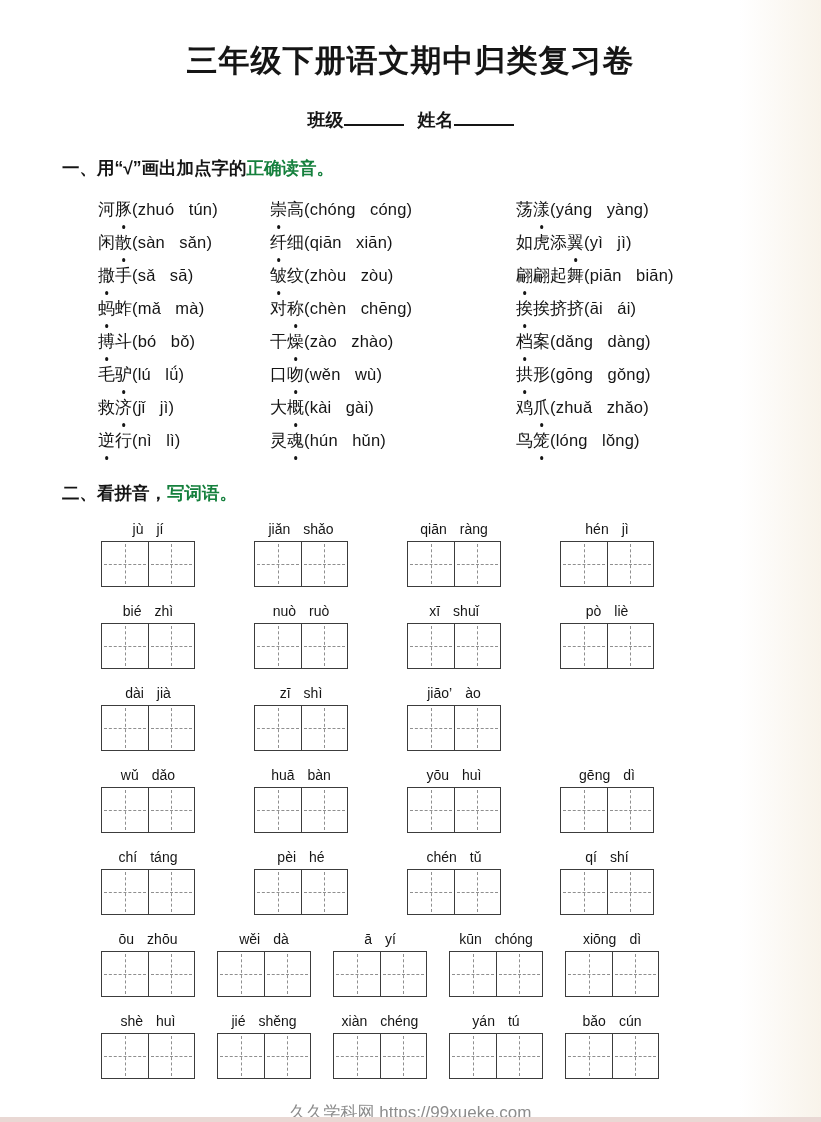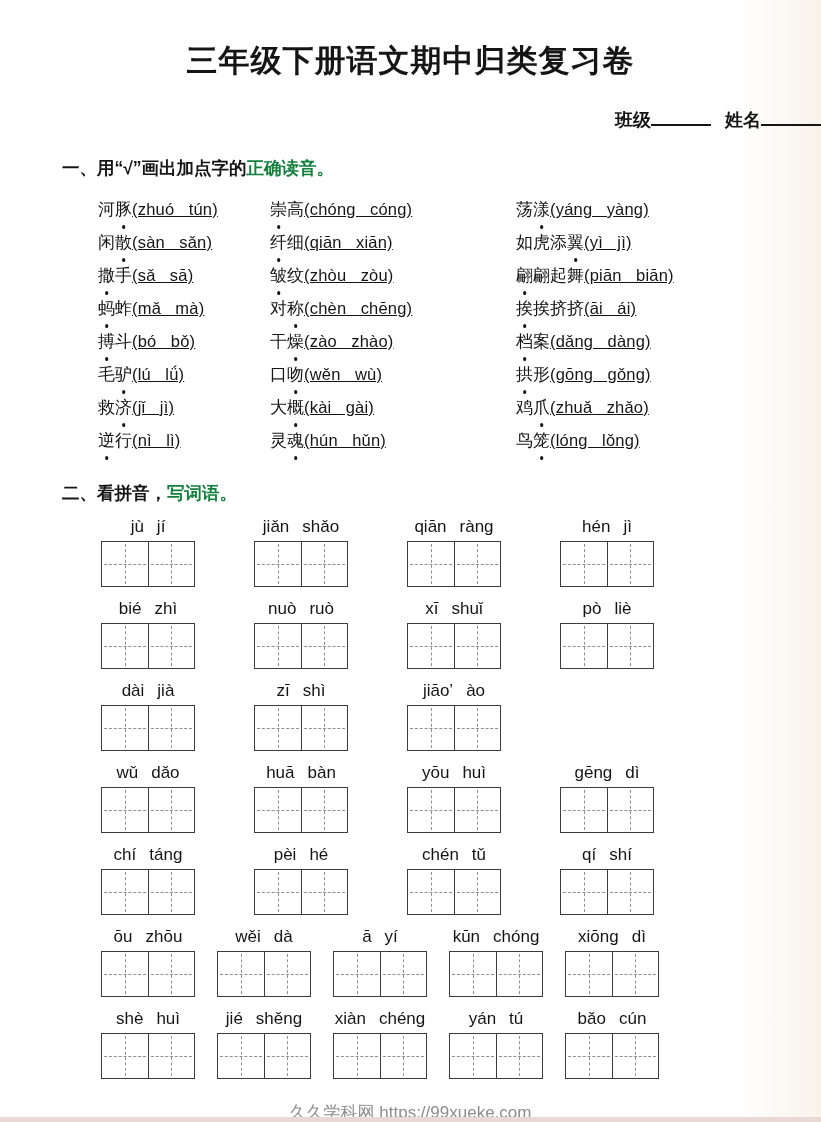--- a/index.html
+++ b/index.html
@@ -8,52 +8,52 @@
     background:linear-gradient(90deg,#ffffff 0%,#ffffff 90%,#f8f3ea 100%);
     font-family:"Liberation Sans",sans-serif;
     color:#151515;
     position:relative;
     overflow:hidden;
   }
   .title {
     text-align:center; font-size:31px; font-weight:700;
     letter-spacing:1px; padding-top:40px;font-family:Liberation Serif, serif;
   }
-  .idline { text-align:right; margin-top:24px; font-size:18px; font-weight:700; }
+  .idline { text-align:center; margin-top:24px; font-size:18px; font-weight:700; }
   .idline .blank {
     display:inline-block; width:60px; height:18px;
     border-bottom:2.2px solid #151515; vertical-align:baseline;
   }
   .idline .gap { display:inline-block; width:14px; }
 
   .sechead { margin:24px 0 0 62px; font-size:17.5px; font-weight:700; }
   .red { color:#15803d; }
 
   
   .s1grid {
     display:grid; grid-template-columns:172px 246px auto;
     margin:13px 0 0 98px;
-    font-size:17px; line-height:33px;text-decoration:underline;
+    font-size:17px; line-height:33px;
   }
   .s1item { white-space:nowrap; }
   .ch { position:relative; display:inline-block; }
   .ch.dotted::after {
     content:""; position:absolute; left:50%; transform:translateX(-50%);
     bottom:-3px; width:3.6px; height:3.6px; border-radius:50%; background:#151515;
   }
   .opts { white-space:pre; font-size:16.5px; letter-spacing:0.2px; }
 
   
   .s2wrap { margin-top:8px; }
   .s2row { display:flex; padding-left:101px; gap:59px; margin-top:9px; }
   .s2row.five { gap:22px; }
   .s2item { width:94px; flex:0 0 auto; }
   .pinyin {
     display:flex; justify-content:center; align-items:flex-end; gap:13px;
-    font-size:17px; height:23px; margin-bottom:4px; white-space:nowrap;
+    font-size:14px; height:23px; margin-bottom:4px; white-space:nowrap;
   }
   .wbox {
     width:94px; height:46px; border:1.6px solid #3c3c3c;
     display:flex; box-sizing:border-box; background:#fff;
   }
   .wcell { flex:1; position:relative; }
   .wcell + .wcell { border-left:1.6px solid #3c3c3c; }
   .wcell::before {
     content:""; position:absolute; top:2px; bottom:2px; left:50%;
     border-left:1px dashed #8f8f8f;

